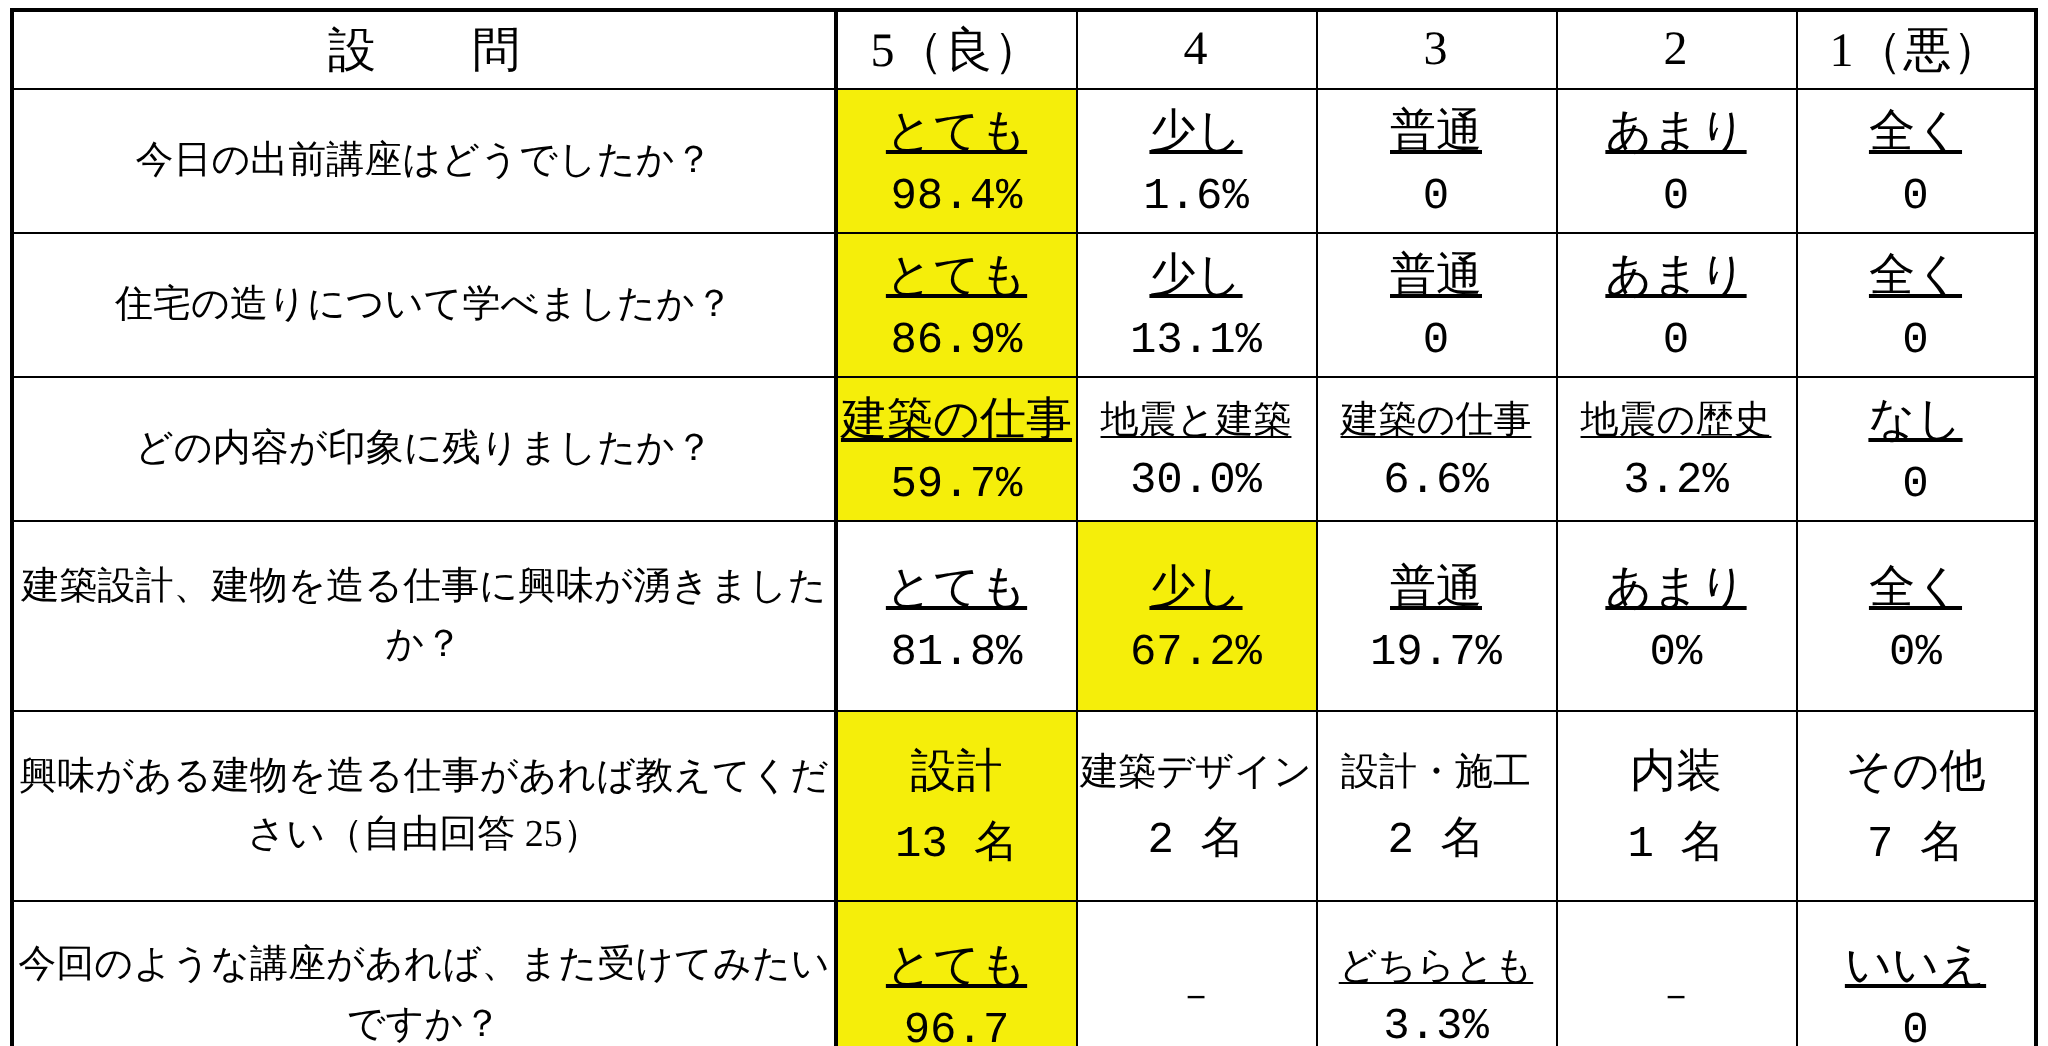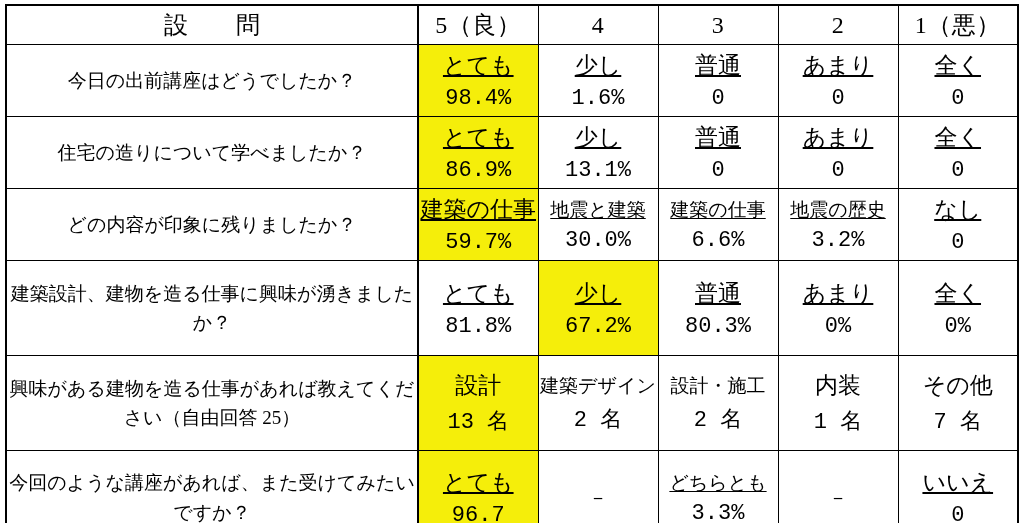--- a/index.html
+++ b/index.html
@@ -211,21 +211,21 @@
       </td>
       <td class="hl">
         <div class="cell-stack">
           <span class="lbl">少し</span>
           <span class="val">67.2%</span>
         </div>
       </td>
       <td>
         <div class="cell-stack">
           <span class="lbl">普通</span>
-          <span class="val">80.3%</span>
+          <span class="val">19.7%</span>
         </div>
       </td>
       <td>
         <div class="cell-stack">
           <span class="lbl">あまり</span>
           <span class="val">0%</span>
         </div>
       </td>
       <td>
         <div class="cell-stack">

